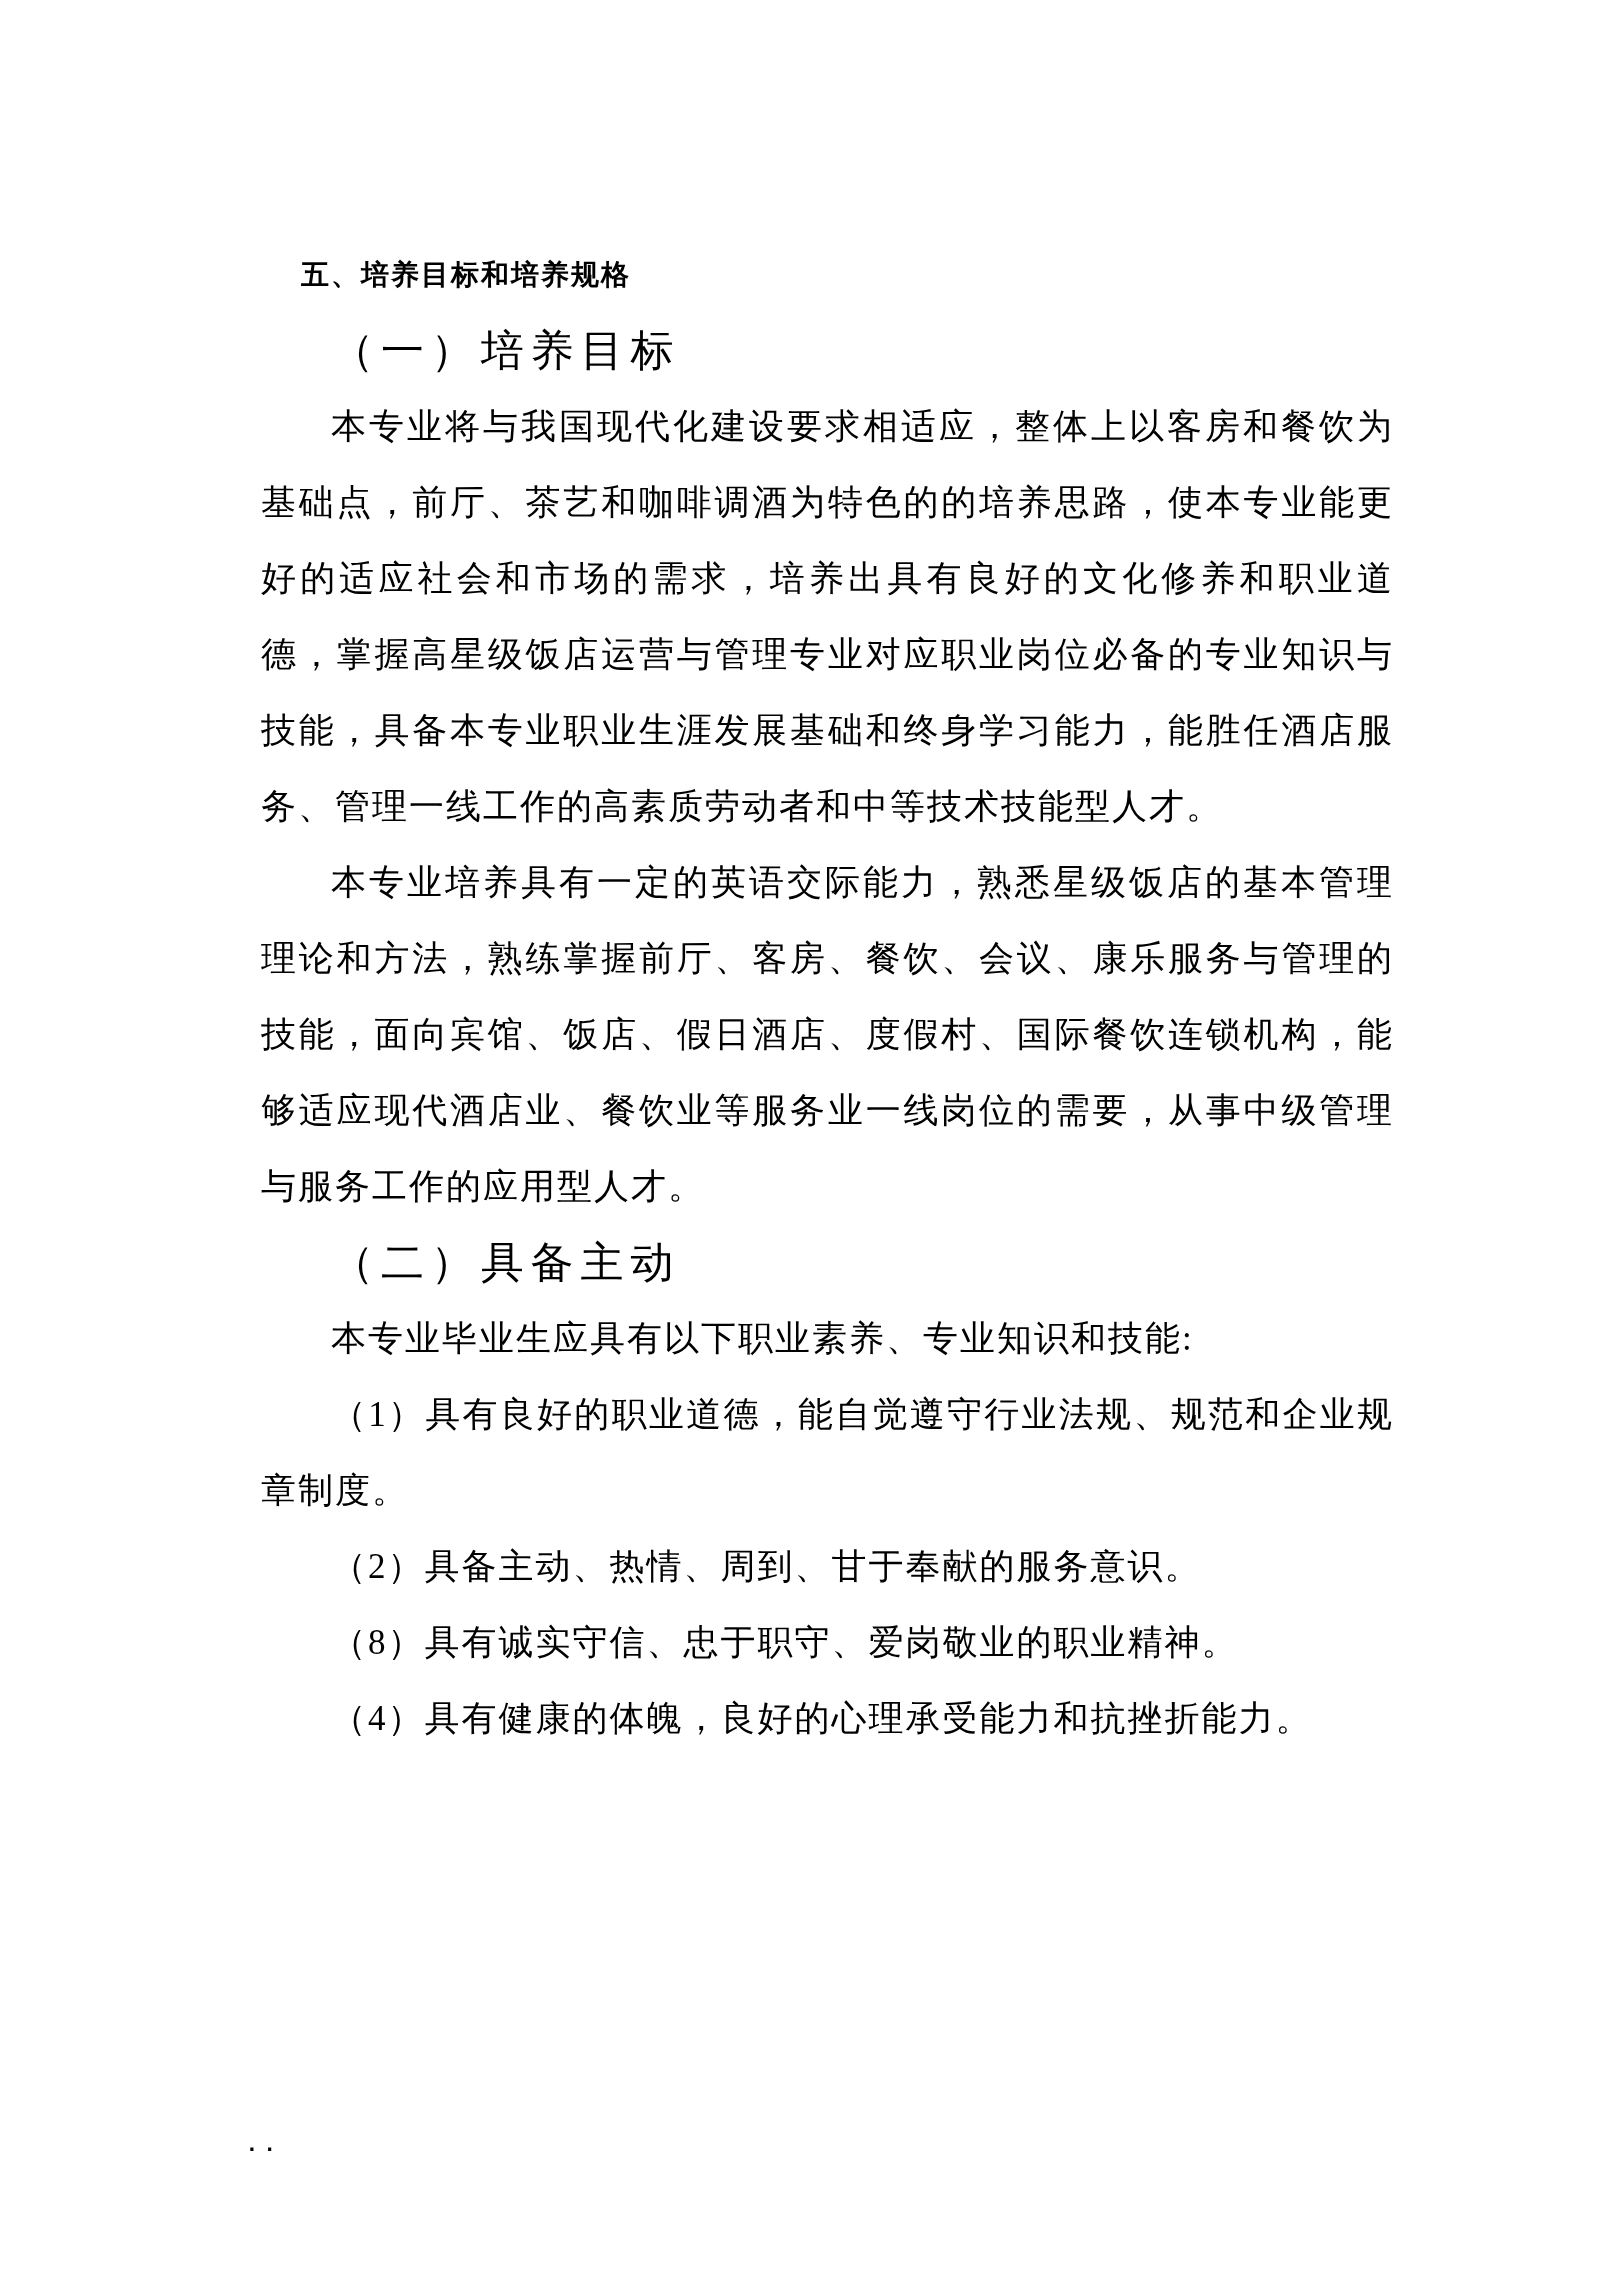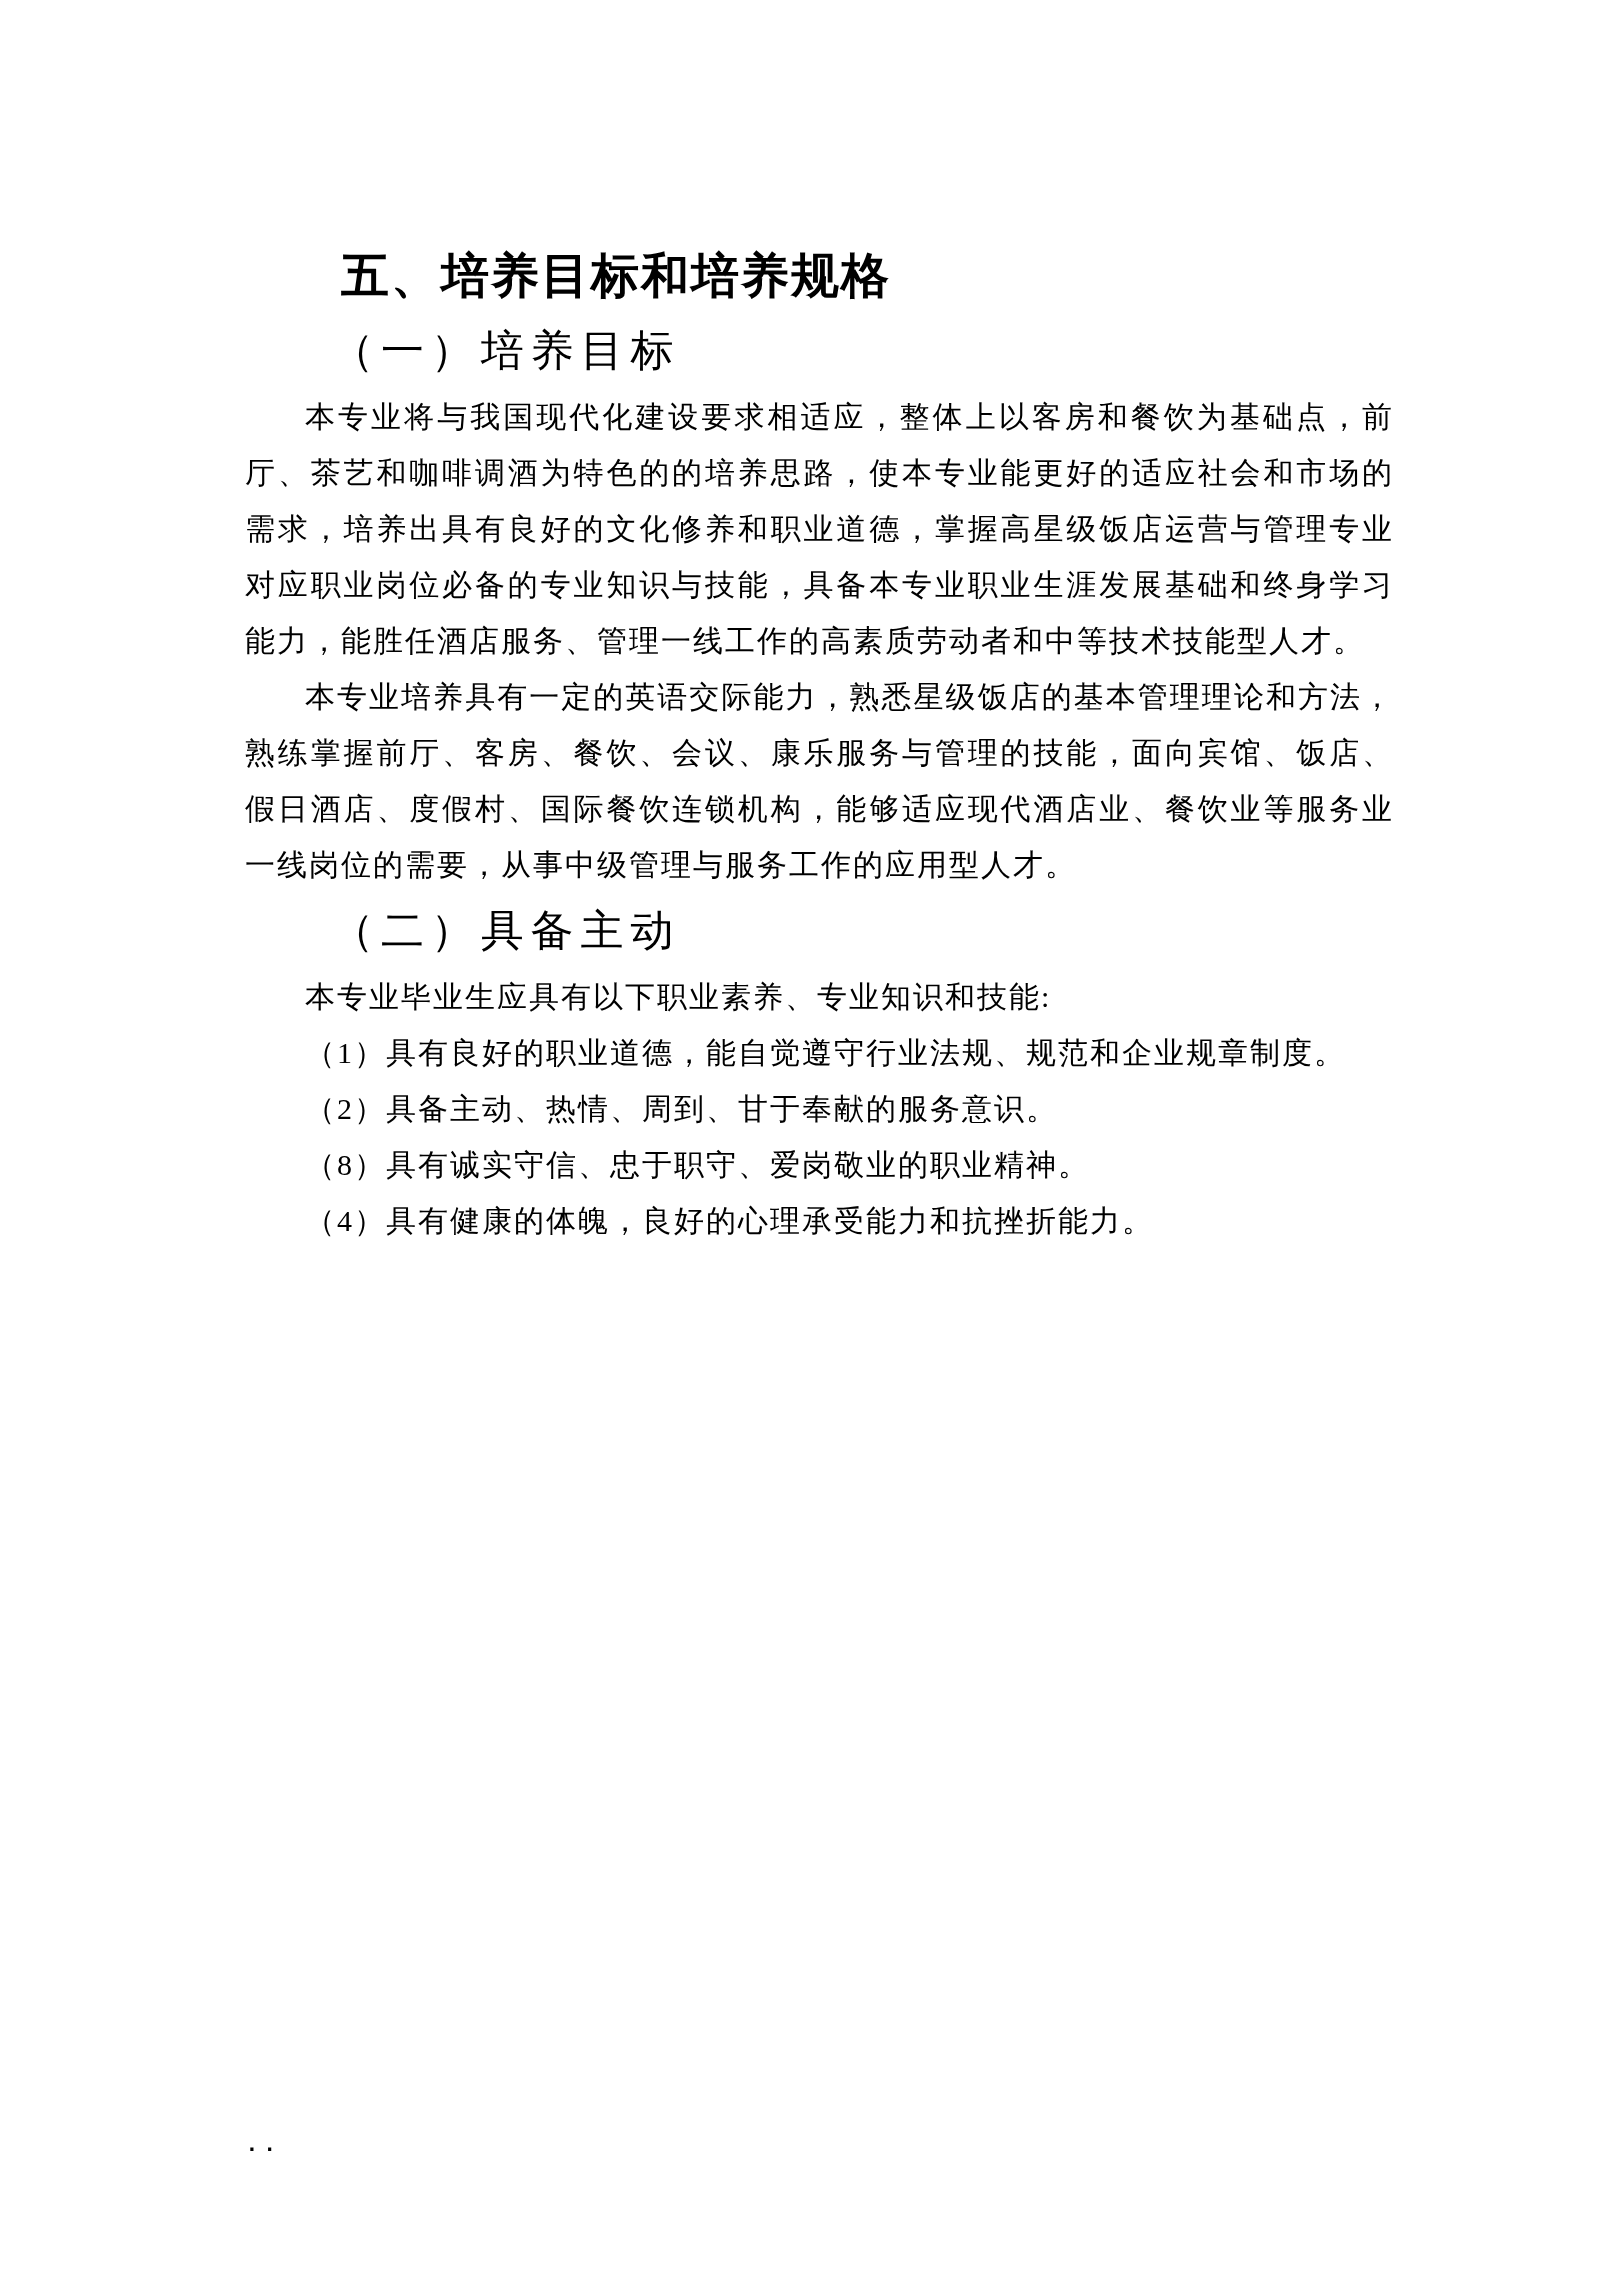--- a/index.html
+++ b/index.html
@@ -16,39 +16,40 @@
   }
   .content {
     position: absolute;
     left: 245px;
     top: 237px;
     width: 1149px;
   }
   .doc-heading {
     font-family: "DejaVu Sans", "Liberation Sans", sans-serif;
     font-weight: bold;
-    font-size: 48px;
+    font-size: 28px;
     line-height: 76px;
     text-indent: 2em;
     letter-spacing: 2px;
     white-space: nowrap;
   }
   .sub-title {
     font-size: 43px;
     line-height: 76px;
     text-indent: 2em;
     letter-spacing: 6.9px;
     white-space: nowrap;
   }
   .para {
-    font-size: 30px;
-    line-height: 56px;
+    font-size: 35px;
+    line-height: 76px;
     text-indent: 2em;
     text-align: justify;
     letter-spacing: 2px;
+    margin-left: 16px;
   }
   .list-heading {
     font-family: "DejaVu Sans", "Liberation Sans", sans-serif;
     font-weight: bold;
     font-size: 43px;
     line-height: 76px;
     text-indent: 2em;
     letter-spacing: 1px;
     white-space: nowrap;
   }

